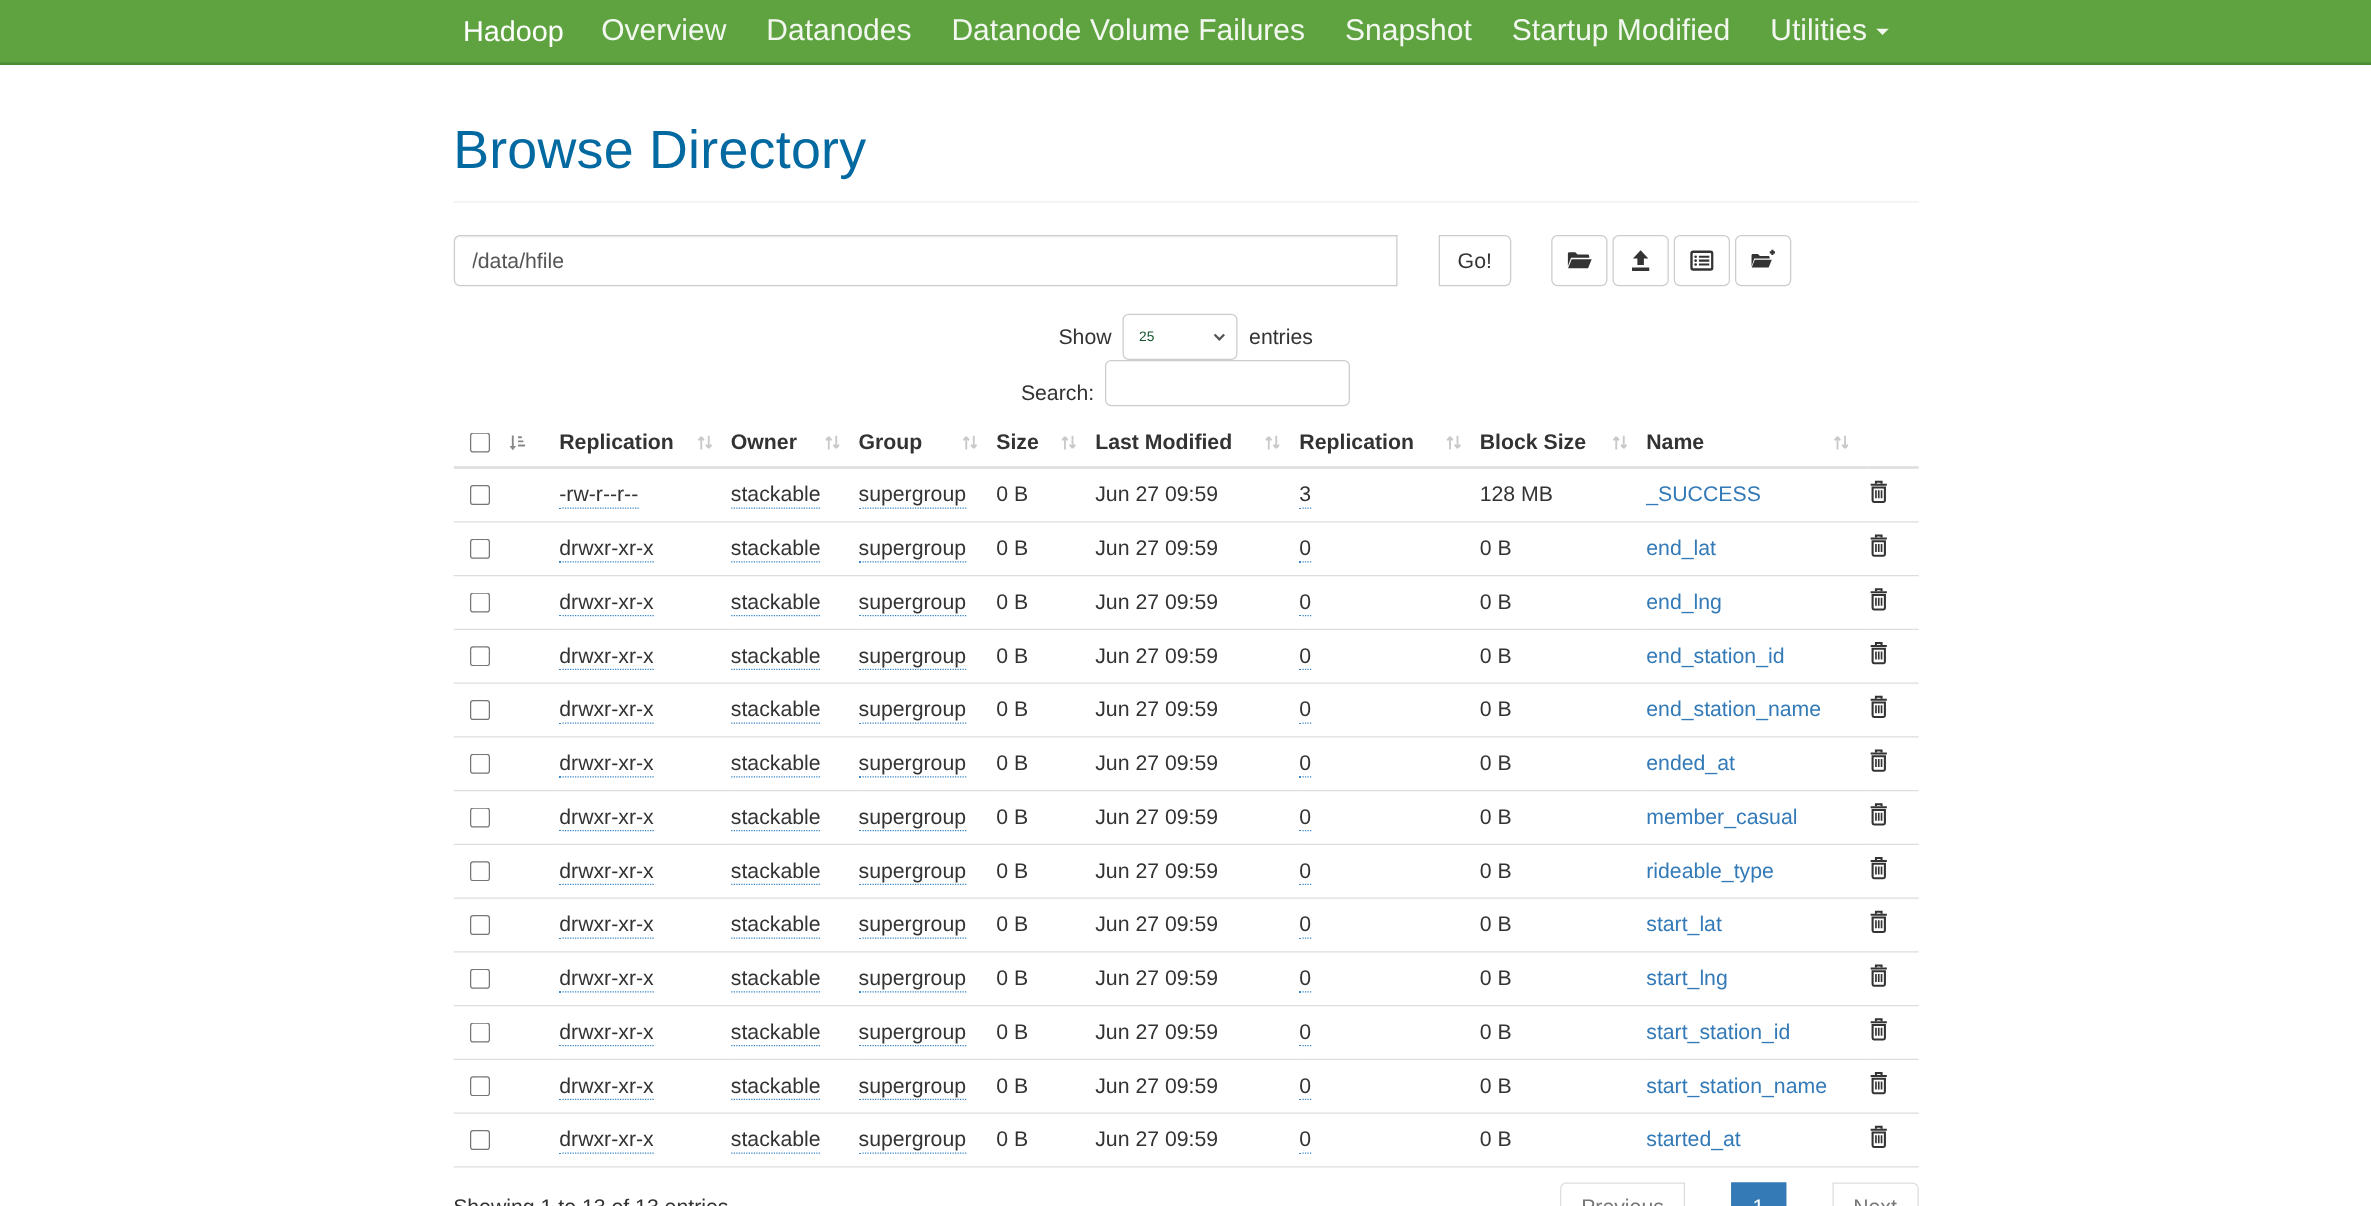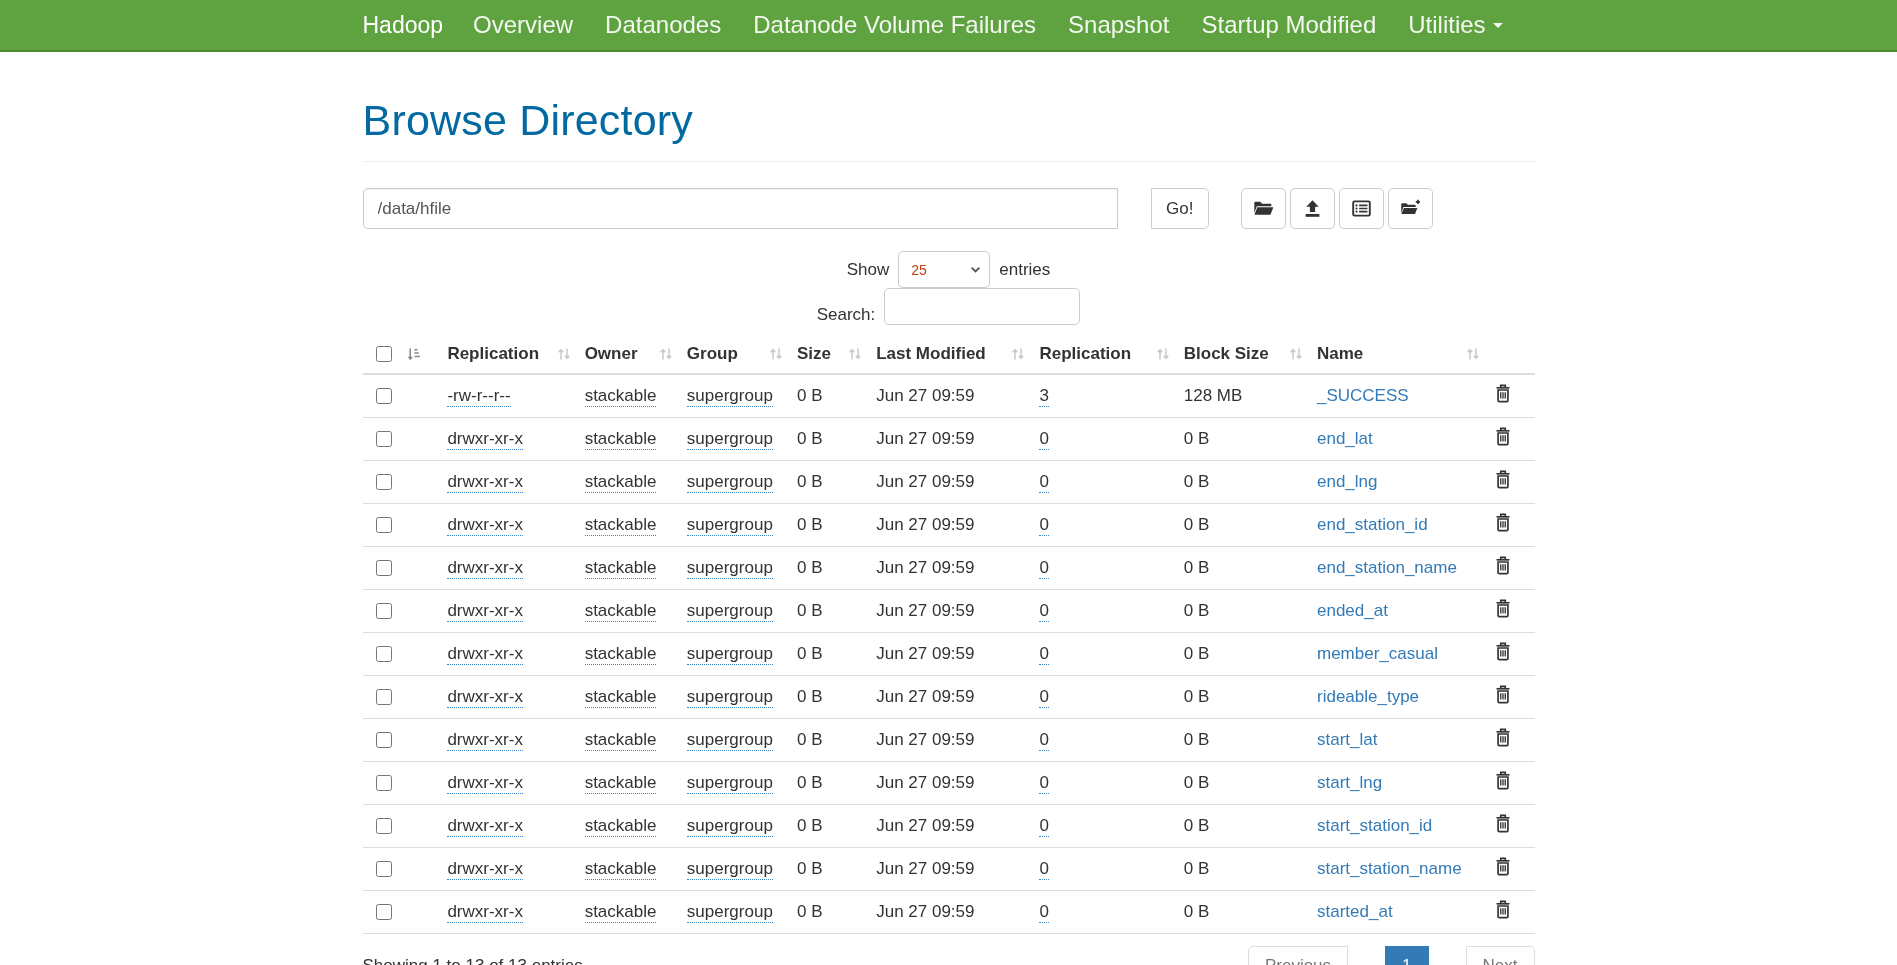--- a/index.html
+++ b/index.html
@@ -2,21 +2,21 @@
 <html><head>
 <meta charset="utf-8">
 <style>
   * { box-sizing: border-box; margin: 0; padding: 0; }
   html, body { background: #fff; }
   body { font-family: "Liberation Sans", sans-serif; font-size: 17px; color: #333; min-width: 1897px; }
   .container { width: 1172px; margin: 0 auto; }
 
   
   .navbar { background: #5fa341; height: 52px; border-bottom: 2px solid #4c8a33; }
-  .nav-inner { display: flex; align-items: center; height: 100%; }
+  .nav-inner { display: flex; align-items: center; height: 100%; justify-content: center; }
   .brand { color: #fff; font-size: 23px; text-decoration: none; margin-right: 14px; cursor: pointer; }
   .nav { list-style: none; display: flex; align-items: center; height: 100%; }
   .nav li { color: rgba(255,255,255,0.92); font-size: 24px; padding: 4px 16px; height: 100%; display: flex; align-items: center; cursor: pointer; }
   .caret { display: inline-block; width: 0; height: 0; border-left: 5px solid transparent; border-right: 5px solid transparent; border-top: 5px solid rgba(255,255,255,0.92); margin-left: 7px; }
 
   
   h1 { font-size: 43px; font-weight: 400; color: #0369a1; margin: 44px 0 16px; letter-spacing: 0.2px; }
   hr.title-rule { border: 0; border-top: 1px solid #eee; margin: 0 0 26px; }
 
   
@@ -25,21 +25,21 @@
   .path-input { flex: 1; height: 41px; border: 1px solid #ccc; border-radius: 5px 0 0 5px; padding: 0 14px; font-size: 17px; color: #555; font-family: inherit; outline: none; box-shadow: inset 0 1px 1px rgba(0,0,0,0.06); }
   .go-btn { height: 41px; min-width: 53px; margin-left: -1px; border: 1px solid #ccc; border-radius: 0 5px 5px 0; background: #fff; font-size: 17px; color: #333; font-family: inherit; cursor: pointer; padding: 0 14px; }
   .icon-group { margin-left: 32px; display: flex; gap: 4px; }
   .icon-btn { width: 45px; height: 41px; border: 1px solid #ccc; border-radius: 5px; background: #fff; display: flex; align-items: center; justify-content: center; cursor: pointer; }
   .icon-btn svg { display: block; }
 
   
   .controls { display: flex; justify-content: space-between; align-items: center; margin-top: 22px; flex-direction: column; }
   .show-group { display: flex; align-items: center; gap: 9px; }
   .select-wrap { position: relative; display: inline-block; }
-  .select-wrap select { appearance: none; -webkit-appearance: none; width: 92px; height: 37px; border: 1px solid #ccc; border-radius: 5px; background: #fff; font-size: 14px; color: #c2410c; padding: 0 28px 0 12px; font-family: inherit; }
+  .select-wrap select { appearance: none; -webkit-appearance: none; width: 92px; height: 37px; border: 1px solid #ccc; border-radius: 5px; background: #fff; font-size: 11px; color: #14532d; padding: 0 28px 0 12px; font-family: inherit; }
   .select-wrap .chev { position: absolute; right: 9px; top: 13px; pointer-events: none; }
   .search-group { display: flex; align-items: flex-end; gap: 9px; }
   .search-group input { width: 196px; height: 37px; border: 1px solid #ccc; border-radius: 5px; padding: 0 10px; font-size: 17px; font-family: inherit; outline: none; }
 
   
   table { width: 100%; border-collapse: collapse; margin-top: 10px; font-size: 17px; }
   thead th { text-align: left; font-weight: 700; color: #333; padding: 9px 26px 9px 0; border-bottom: 2px solid #ddd; position: relative; white-space: nowrap; cursor: pointer; }
   thead th .sort-pair { position: absolute; right: 14px; top: 50%; transform: translateY(-50%); }
   tbody td { padding: 9px 8px 9px 0; border-top: 1px solid #ddd; white-space: nowrap; vertical-align: middle; }
   tbody tr:last-child td { border-bottom: 1px solid #ddd; }

